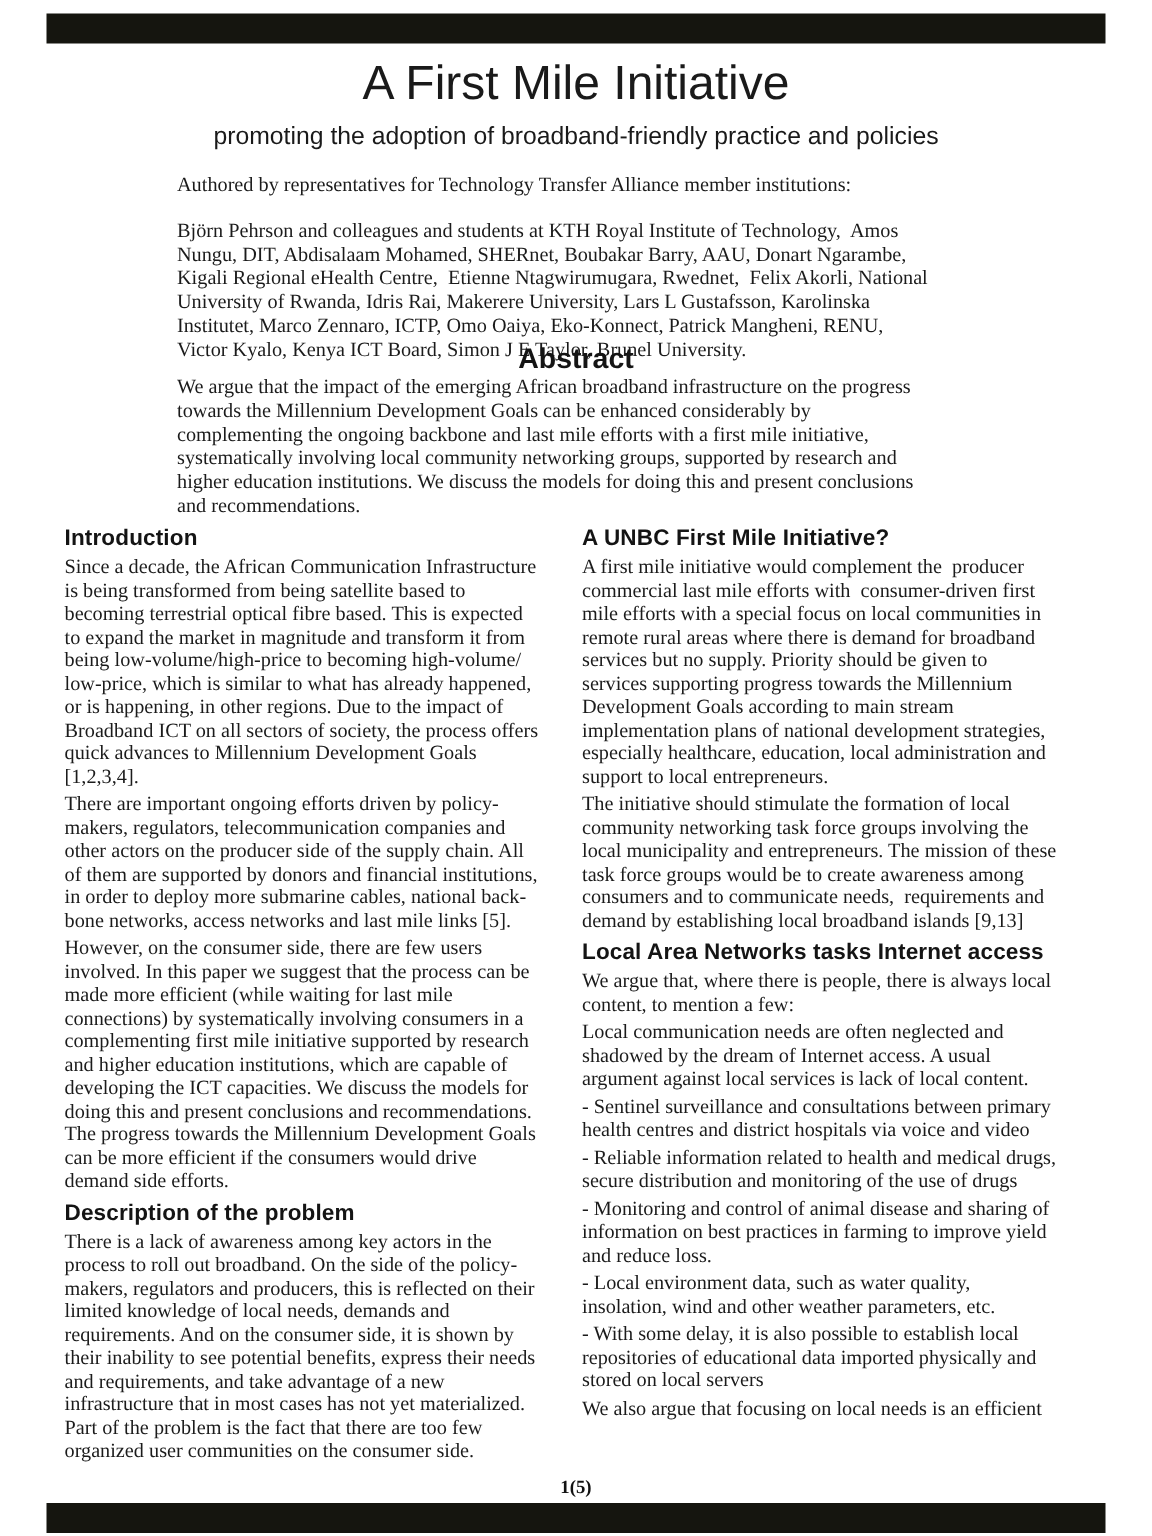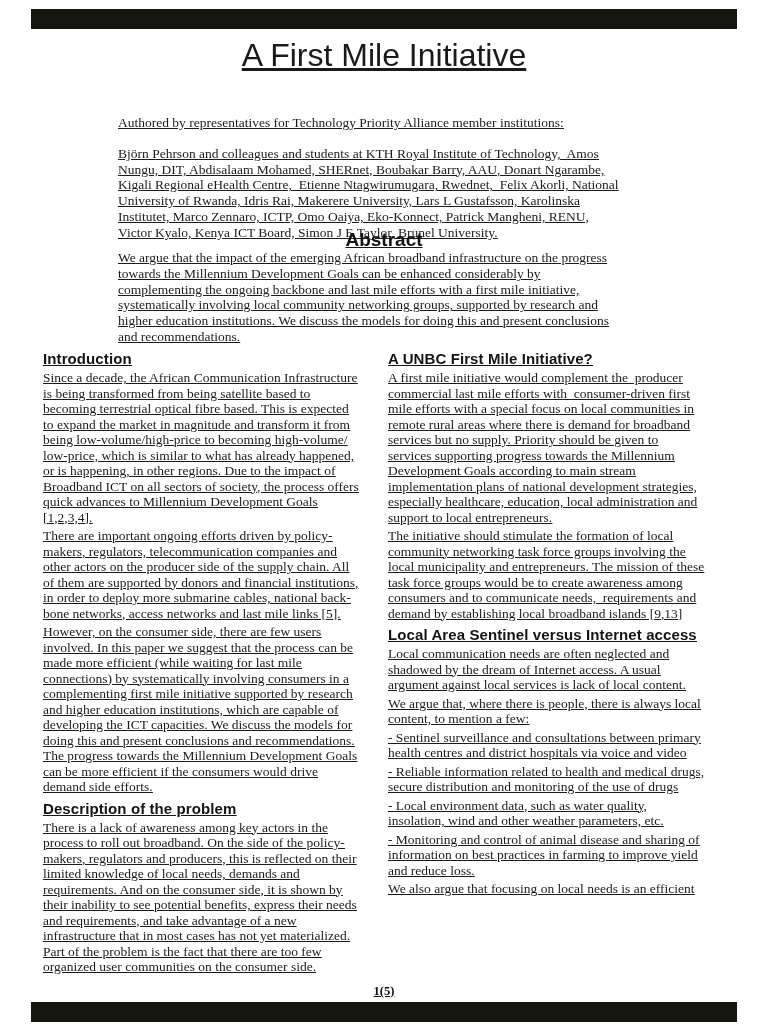--- a/index.html
+++ b/index.html
@@ -1,15 +1,15 @@
 <!DOCTYPE html>
 <html><head>
 <meta charset="utf-8">
 <style>
-  * { margin: 0; padding: 0; box-sizing: border-box; text-decoration: underline; }
+  * { margin: 0; padding: 0; box-sizing: border-box; }
   html, body { background: #ffffff; }
   body {
     width: 768px; height: 1024px;
     overflow: hidden; position: relative;
     font-family: "Liberation Serif", serif;
     color: #1b1b1b;
   }
   .page { position: absolute; left: 0; top: 0; width: 768px; height: 1024px; background: #ffffff; }
 
   .bar { position: absolute; left: 31px; width: 706px; height: 20px; background: #15150f; }
@@ -67,23 +67,24 @@
 </style>
 </head>
 <body>
 
 <div class="page">
 
   <div class="bar bar-top"></div>
   <div class="bar bar-bottom"></div>
 
   <div class="doc-title">A First Mile Initiative</div>
+  <div class="doc-subtitle">promoting the adoption of broadband-friendly practice and policies</div>
 
   <div class="byline">
-    <div class="intro">Authored by representatives for Technology Priority Alliance member institutions:</div>
+    <div class="intro">Authored by representatives for Technology Transfer Alliance member institutions:</div>
     <div class="authors">Björn Pehrson and colleagues and students at KTH Royal Institute of Technology,  Amos
 Nungu, DIT, Abdisalaam Mohamed, SHERnet, Boubakar Barry, AAU, Donart Ngarambe,
 Kigali Regional eHealth Centre,  Etienne Ntagwirumugara, Rwednet,  Felix Akorli, National
 University of Rwanda, Idris Rai, Makerere University, Lars L Gustafsson, Karolinska
 Institutet, Marco Zennaro, ICTP, Omo Oaiya, Eko-Konnect, Patrick Mangheni, RENU,
 Victor Kyalo, Kenya ICT Board, Simon J E Taylor, Brunel University.</div>
   </div>
 
   <div class="abstract-heading">Abstract</div>
   <div class="abstract-body">We argue that the impact of the emerging African broadband infrastructure on the progress
@@ -146,33 +147,36 @@
 Development Goals according to main stream
 implementation plans of national development strategies,
 especially healthcare, education, local administration and
 support to local entrepreneurs.</p>
     <p>The initiative should stimulate the formation of local
 community networking task force groups involving the
 local municipality and entrepreneurs. The mission of these
 task force groups would be to create awareness among
 consumers and to communicate needs,  requirements and
 demand by establishing local broadband islands [9,13]</p>
-    <h3 class="mid">Local Area Sentinel versus Internet access</h3>
+    <h3 class="mid">Local Area Networks tasks Internet access</h3>
+    <p>We argue that, where there is people, there is always local
+content, to mention a few:</p>
     <p>Local communication needs are often neglected and
 shadowed by the dream of Internet access. A usual
 argument against local services is lack of local content.</p>
-    <p>We argue that, where there is people, there is always local
-content, to mention a few:</p>
     <p>- Sentinel surveillance and consultations between primary
 health centres and district hospitals via voice and video</p>
     <p>- Reliable information related to health and medical drugs,
 secure distribution and monitoring of the use of drugs</p>
-    <p>- Local environment data, such as water quality,
-insolation, wind and other weather parameters, etc.</p>
     <p>- Monitoring and control of animal disease and sharing of
 information on best practices in farming to improve yield
 and reduce loss.</p>
+    <p>- Local environment data, such as water quality,
+insolation, wind and other weather parameters, etc.</p>
+    <p>- With some delay, it is also possible to establish local
+repositories of educational data imported physically and
+stored on local servers</p>
     <p>We also argue that focusing on local needs is an efficient</p>
   </div>
 
   <div class="page-number">1(5)</div>
 
 </div>
 
 </body></html>

